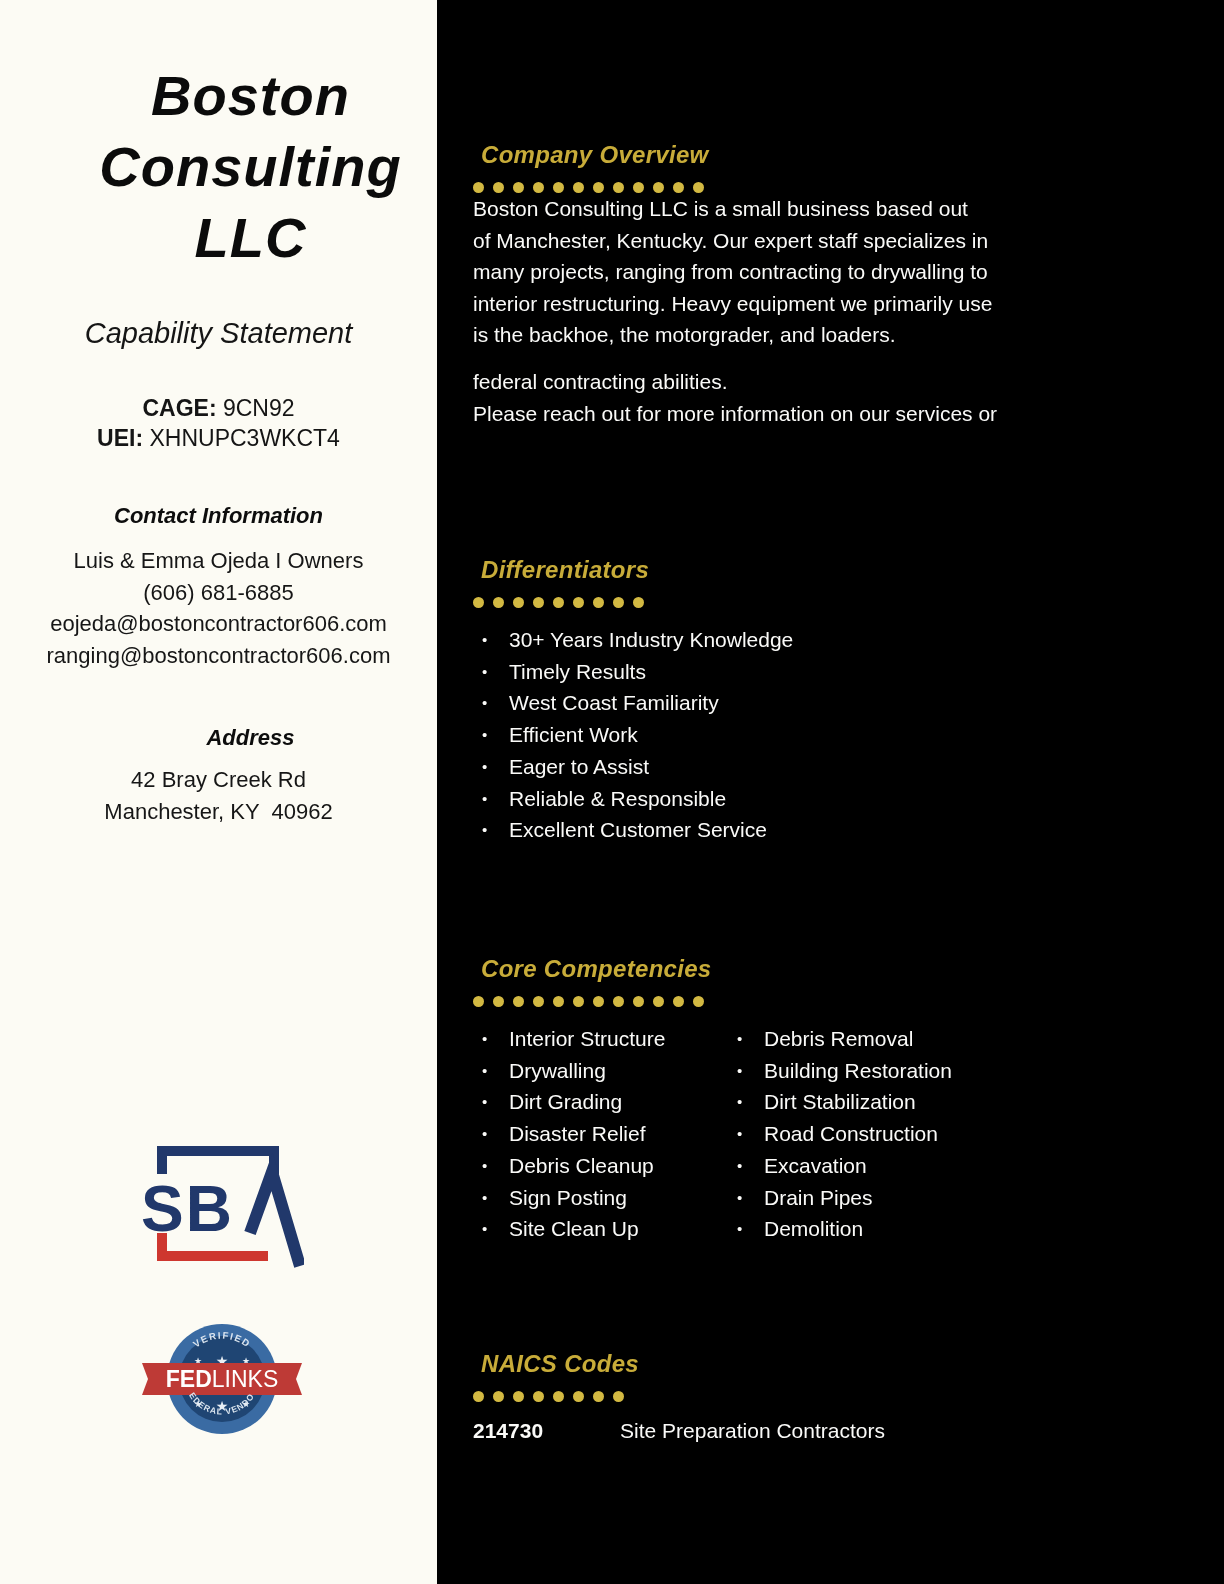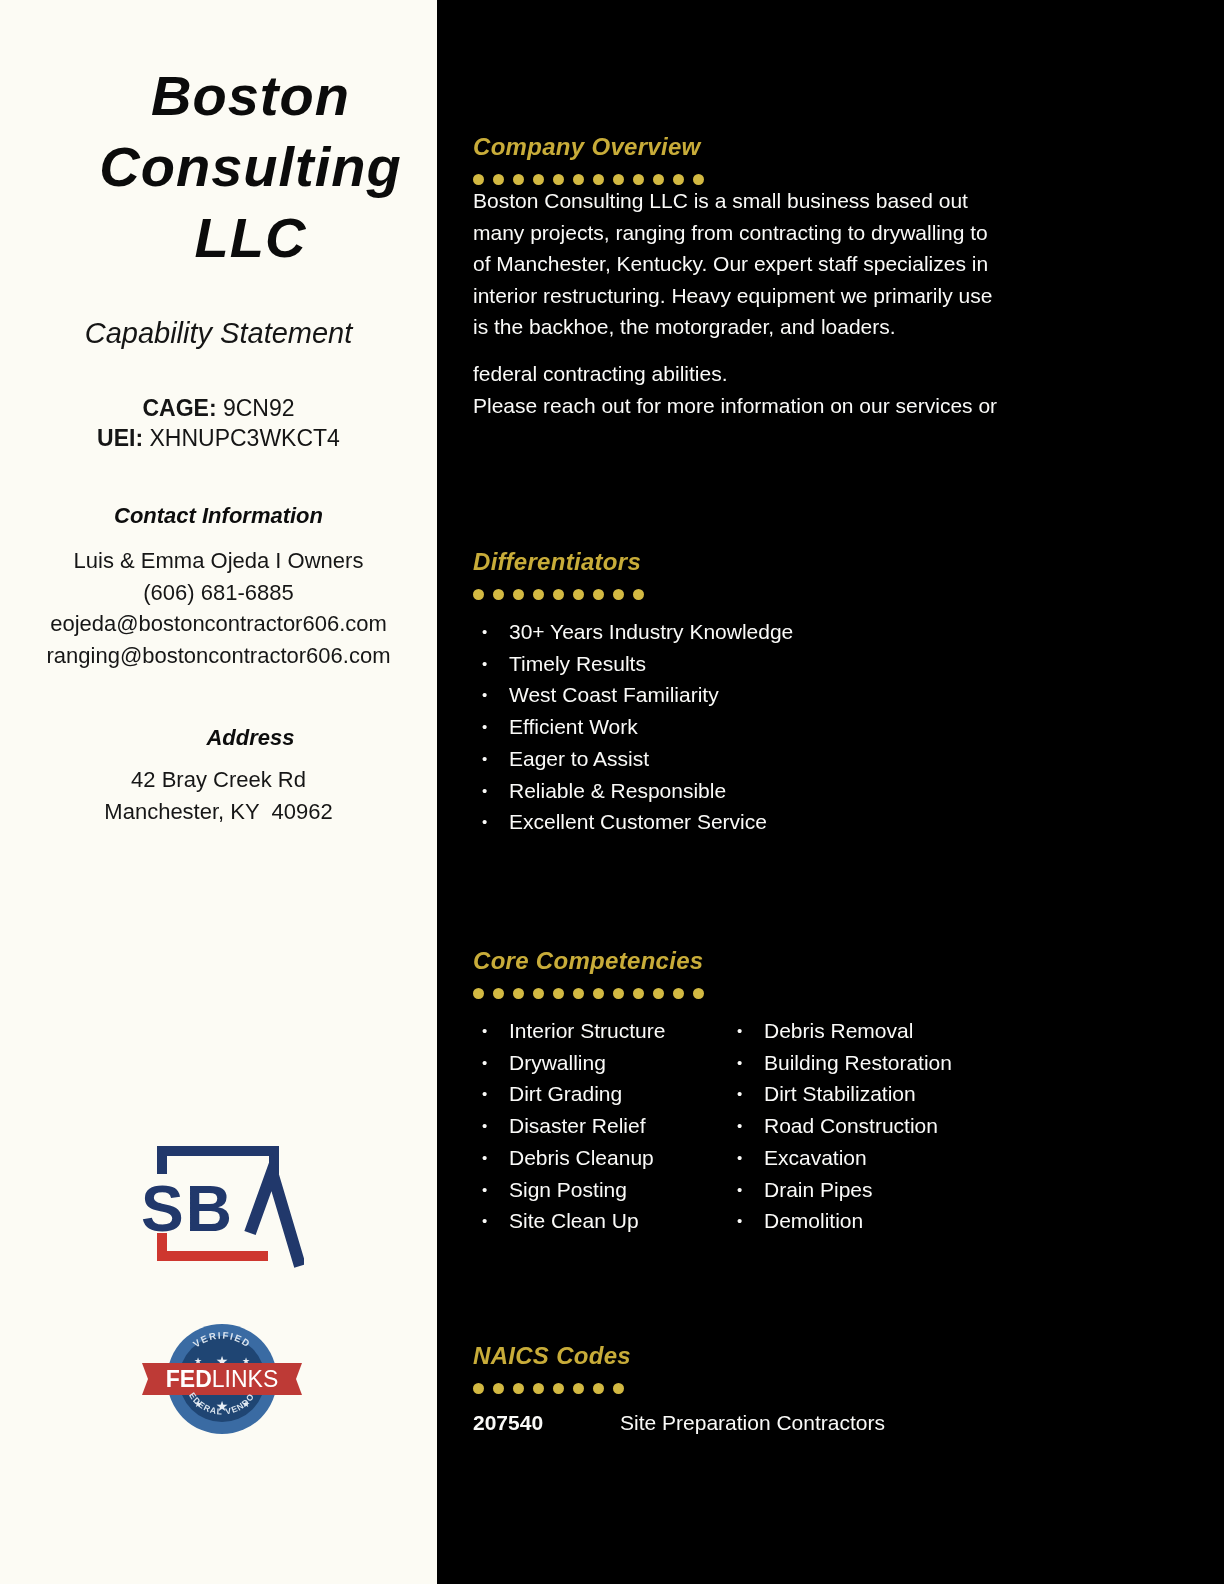--- a/index.html
+++ b/index.html
@@ -19,21 +19,21 @@
   .address-h{top:724px;padding-left:32px;}
   .lines{font-size:22px;line-height:31.7px;color:#161616;}
   .lines .ln{white-space:pre;}
   .contact-lines{top:545px;}
   .address-lines{top:764px;}
   .sba{position:absolute;left:139px;top:1138px;width:165px;height:135px;}
   .badge{position:absolute;left:138px;top:1303px;width:168px;height:155px;}
   
   .right{position:absolute;left:437px;top:0;width:787px;height:100%;background:#000;color:#FAFAF8;}
   .sec{position:absolute;left:36px;width:730px;}
-  .sec h2{margin:0;font-size:24px;line-height:28px;font-weight:bold;font-style:italic;
+  .sec h2{margin:8px;font-size:24px;line-height:28px;font-weight:bold;font-style:italic;
           color:#C8AC39;letter-spacing:.3px;}
   .dots{margin-top:13px;height:11px;display:flex;gap:9px;}
   .dots i{width:11px;height:11px;border-radius:50%;background:#D3B942;display:block;}
   .para{font-size:21px;line-height:31.6px;}
   .para.p2{margin-top:15px;}
   .line{white-space:pre;}
   ul.list{list-style:none;margin:16px 0 0;padding:0;font-size:21px;line-height:31.7px;}
   .li{display:flex;}
   .b{flex:0 0 36px;padding-left:9px;box-sizing:border-box;font-size:15px;}
   .cols{display:flex;margin-top:16px;}
@@ -125,22 +125,22 @@
           <i></i>
           <i></i>
           <i></i>
           <i></i>
           <i></i>
           <i></i>
           <i></i>
         </div>
       <div class="para">
         <div class="line">Boston Consulting LLC is a small business based out</div>
+        <div class="line">of Manchester, Kentucky. Our expert staff specializes in</div>
         <div class="line">many projects, ranging from contracting to drywalling to</div>
-        <div class="line">of Manchester, Kentucky. Our expert staff specializes in</div>
         <div class="line">interior restructuring. Heavy equipment we primarily use</div>
         <div class="line">is the backhoe, the motorgrader, and loaders.</div>
       </div>
       <div class="para p2">
         <div class="line">federal contracting abilities.</div>
         <div class="line">Please reach out for more information on our services or</div>
       </div>
     </section>
 
     <section class="sec" style="top:548px">
@@ -274,19 +274,19 @@
           <i></i>
           <i></i>
           <i></i>
           <i></i>
           <i></i>
           <i></i>
           <i></i>
           <i></i>
         </div>
       <div class="naics-row">
-        <span class="code">207540</span>
+        <span class="code">214730</span>
         <span>Site Preparation Contractors</span>
       </div>
     </section>
 
   </main>
 </div>
 
 </body></html>

